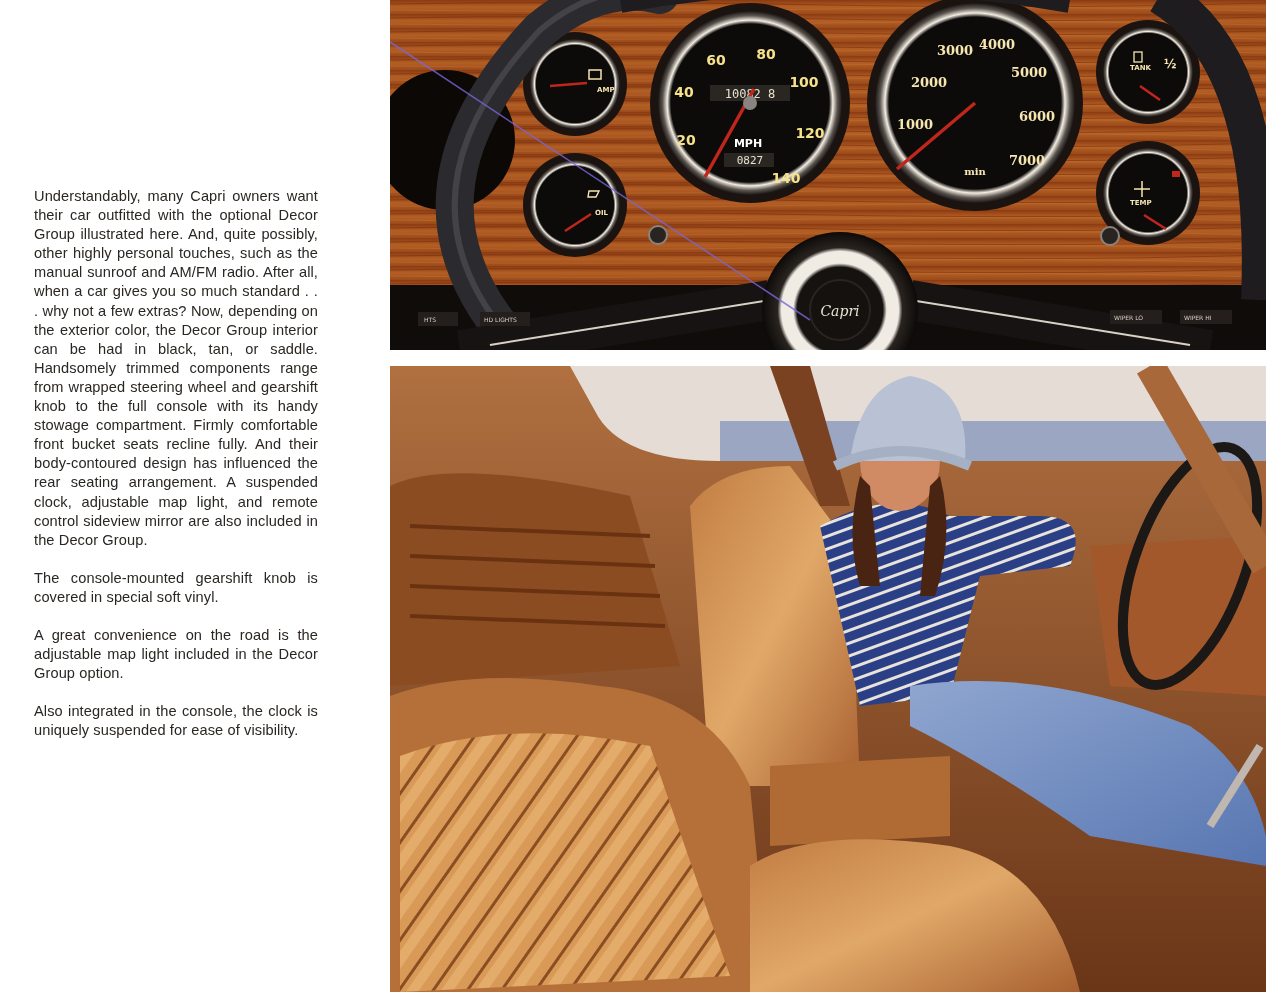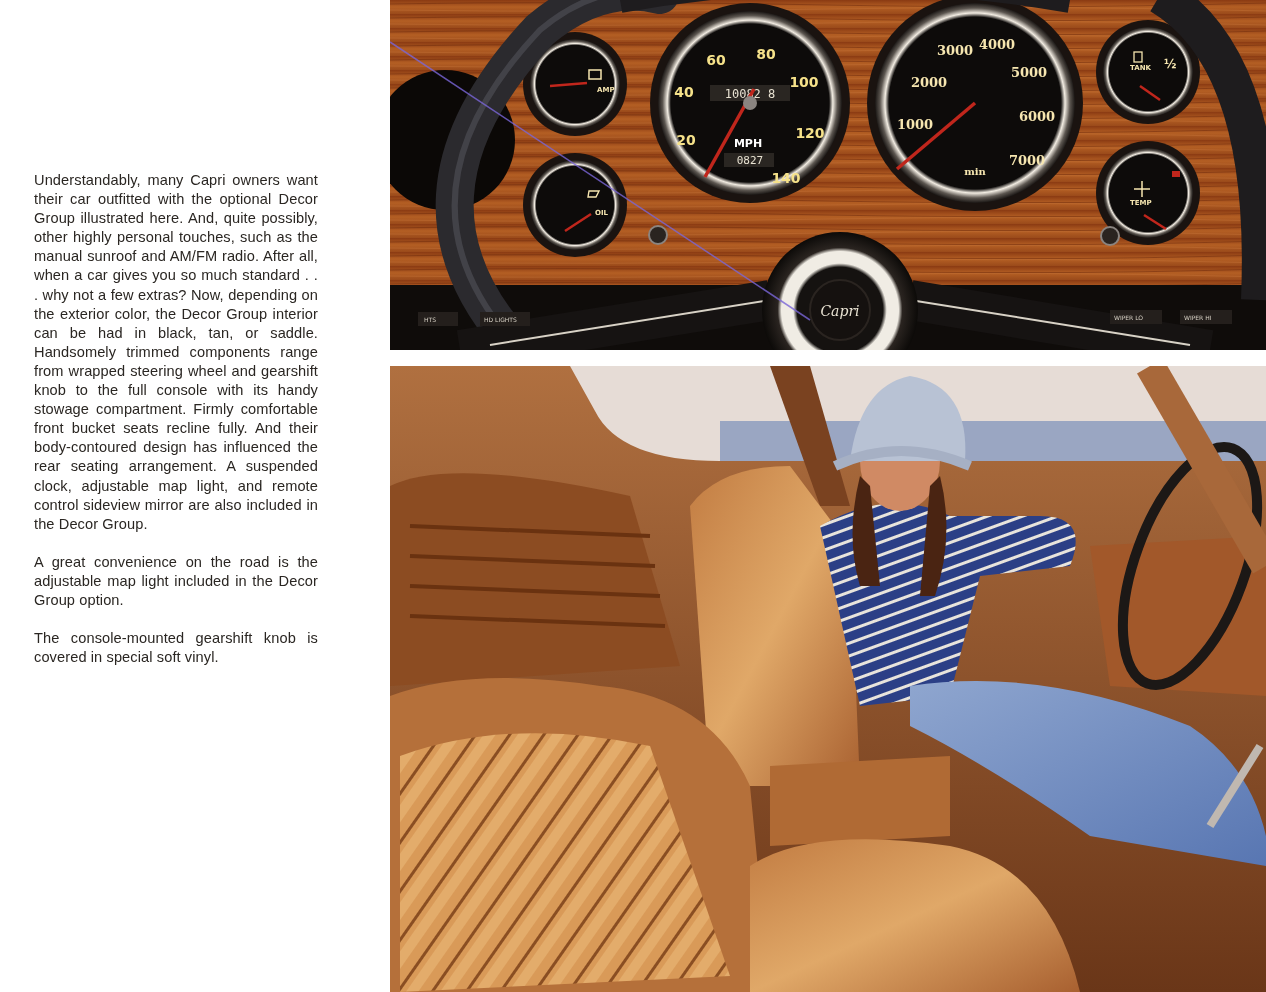--- a/index.html
+++ b/index.html
@@ -6,33 +6,34 @@
   body {
     width: 1266px; height: 992px; overflow: hidden; position: relative;
     background: #ffffff;
     font-family: "Liberation Sans", "DejaVu Sans", sans-serif;
   }
   .text-col {
     position: absolute; left: 34px; top: 171px; width: 284px;
     color: #2a2622; font-size: 14.6px; line-height: 19.1px;
     text-align: justify; letter-spacing: 0.1px;
   }
-  .text-col p { margin: 0 0 19px 0; }
+  .text-col p { margin: 16px 0 19px 0; }
   .photo { position: absolute; left: 390px; width: 876px; overflow: hidden; }
   .photo-top { top: 0; height: 350px; background: #120c08; }
   .photo-bottom { top: 366px; height: 626px; background: #9b5a2c; }
   svg { display: block; }
 </style>
 </head>
 <body>
 
 <div class="text-col">
   <p>Understandably, many Capri owners want their car outfitted with the optional Decor Group illustrated here. And, quite possibly, other highly personal touches, such as the manual sunroof and AM/FM radio. After all, when a car gives you so much standard . . . why not a few extras? Now, depending on the exterior color, the Decor Group interior can be had in black, tan, or saddle. Handsomely trimmed components range from wrapped steering wheel and gearshift knob to the full console with its handy stowage compartment. Firmly comfortable front bucket seats recline fully. And their body-contoured design has influenced the rear seating arrangement. A suspended clock, adjustable map light, and remote control sideview mirror are also included in the Decor Group.</p>
+  <p>The console-mounted gearshift knob is covered in special soft vinyl.</p>
   <p>A great convenience on the road is the adjustable map light included in the Decor Group option.</p>
-  <p>The console-mounted gearshift knob is covered in special soft vinyl.</p>
+  <p>Also integrated in the console, the clock is uniquely suspended for ease of visibility.</p>
 </div>
 
 <div class="photo photo-top">
   <svg width="876" height="350" viewBox="0 0 876 350">
     <defs>
       <linearGradient id="wood" x1="0" y1="0" x2="0" y2="1">
         <stop offset="0" stop-color="#8a3a12"></stop>
         <stop offset="0.5" stop-color="#b45f24"></stop>
         <stop offset="1" stop-color="#9a4a1a"></stop>
       </linearGradient>

